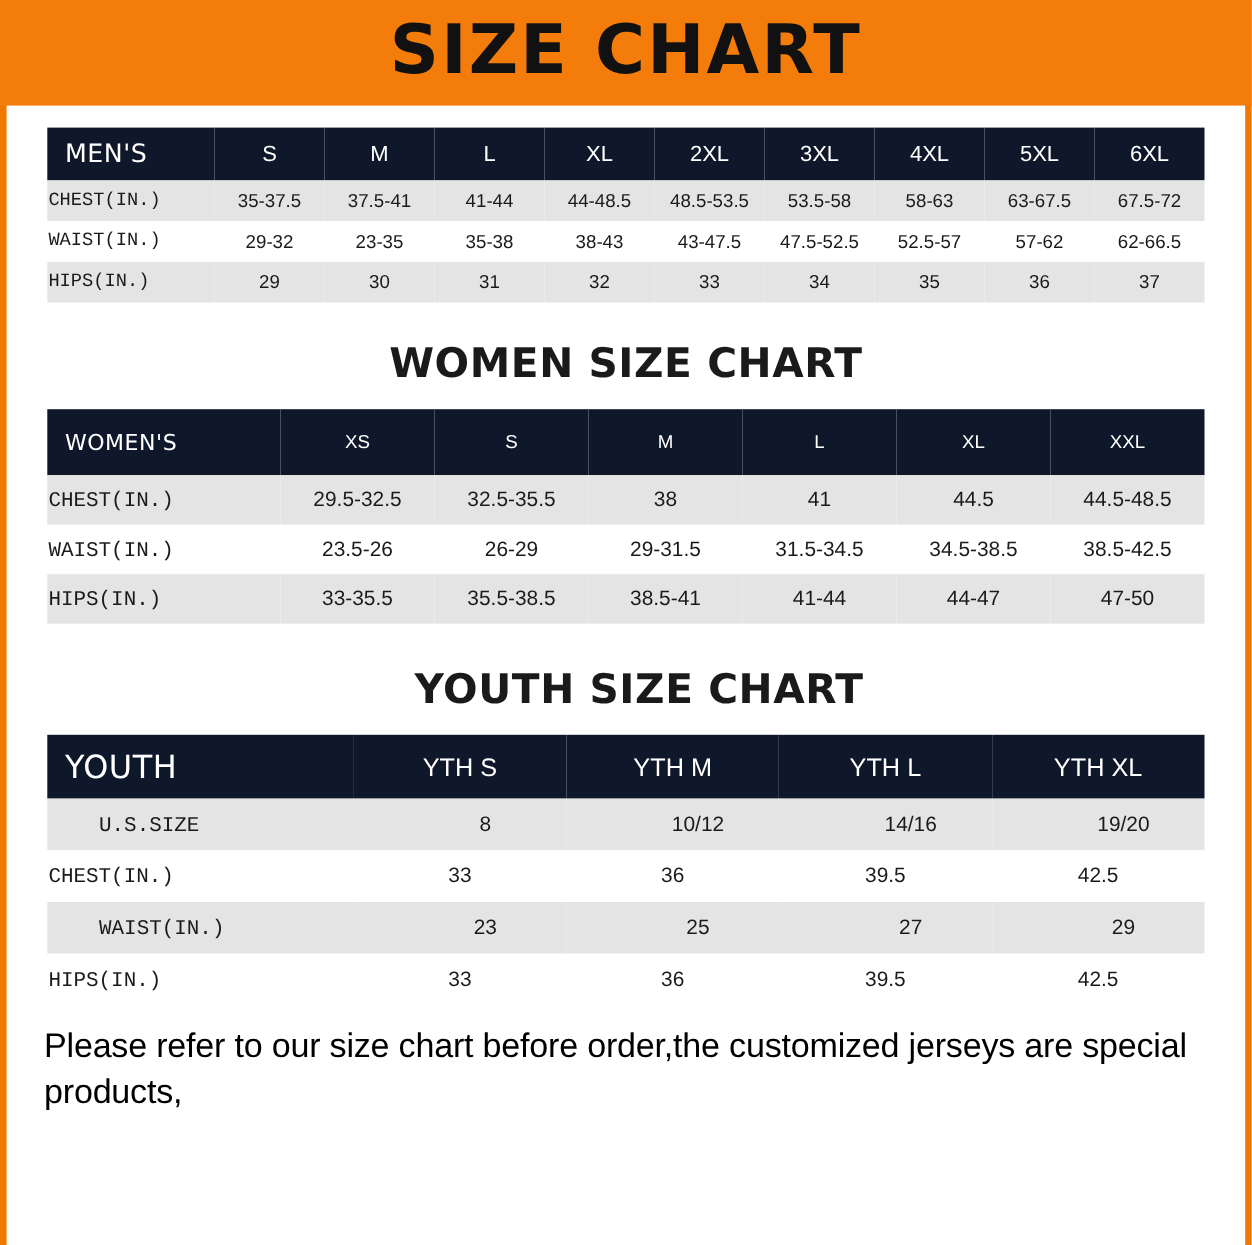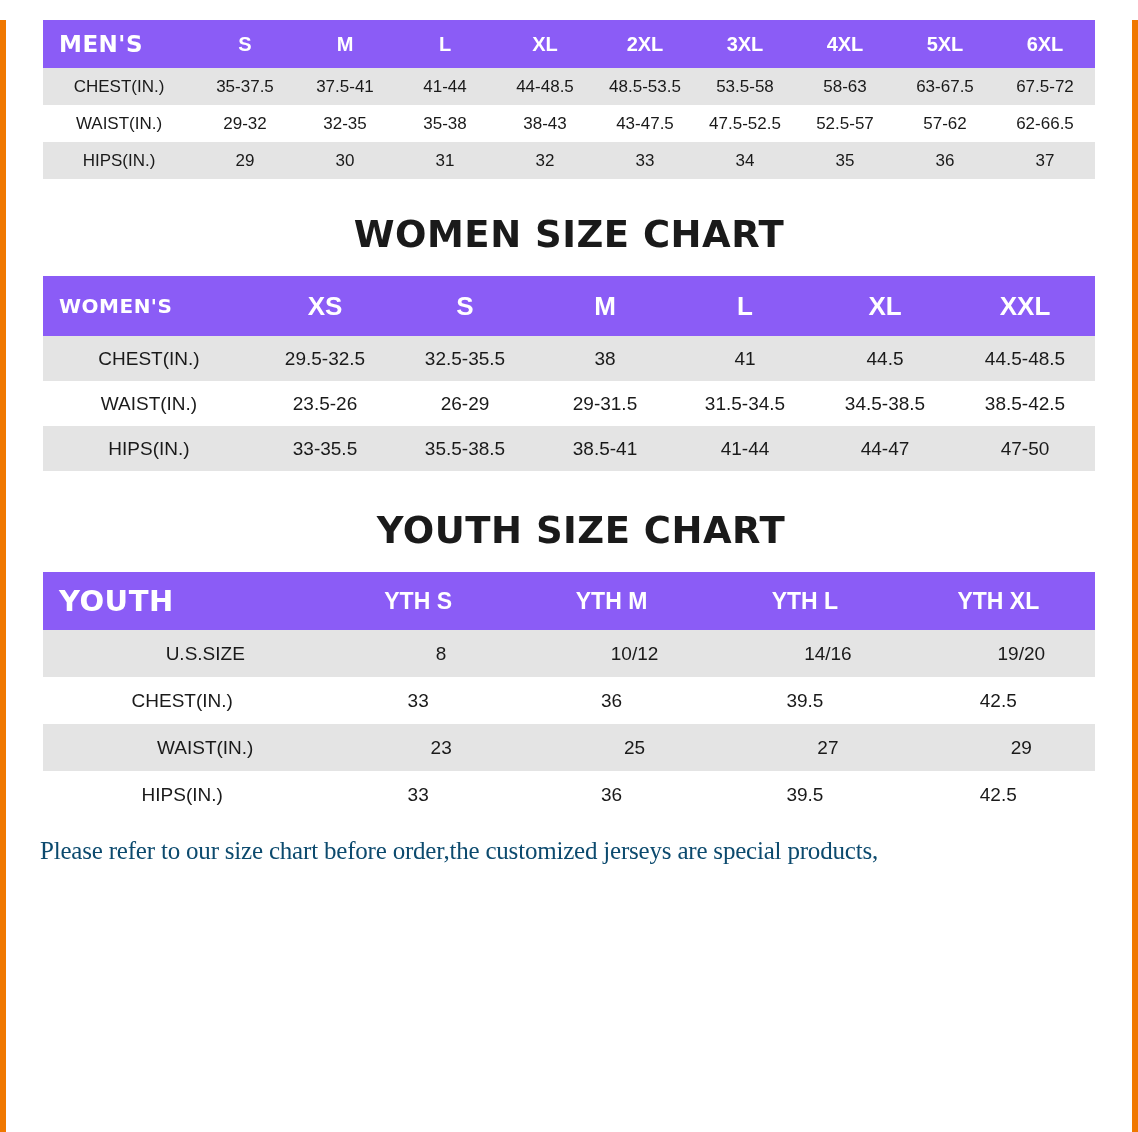--- a/index.html
+++ b/index.html
@@ -59,72 +59,76 @@
   .chart {
     width: 1052px;
     margin-top: 20px;
   }
   .chart th, .chart td {
     font-family: "Liberation Sans", sans-serif;
     text-align: center;
     white-space: nowrap;
   }
   .chart thead th {
-    background: #8b5cf6;
+    background: #0f172a;
     color: #fff;
-    font-weight: bold;
+    font-weight: normal;
   }
   .chart thead th.label-head {
     text-align: left;
     padding-left: 16px;
     font-family: "DejaVu Sans", sans-serif;
     letter-spacing: 0.5px;
   }
   .chart td.rowlabel {
-    text-align: center;
+    text-align: left;
     color: #111;
+    font-family: Liberation Mono, monospace;
   }
   
   #men-table { width: 1052px; }
   #men-table thead th { height: 46px; font-size: 20px; }
   #men-table thead th.label-head { font-size: 23px; }
   #men-table td { height: 35px; font-size: 17px; color: #1a1a1a; }
   #men-table tr.odd td { background: #e4e4e4; }
   #men-table tr.even td { background: #ffffff; }
 
   
   #women-table { width: 1052px; }
-  #women-table thead th { height: 58px; font-size: 26px; }
+  #women-table thead th { height: 58px; font-size: 17px; }
   #women-table thead th.label-head { font-size: 20px; }
   #women-table td { height: 43px; font-size: 19px; color: #1a1a1a; }
   #women-table tr.odd td { background: #e4e4e4; }
   #women-table tr.even td { background: #ffffff; }
 
   
   #youth-table { width: 1052px; }
   #youth-table thead th { height: 56px; font-size: 23px; }
   #youth-table thead th.label-head { font-size: 29px; }
   #youth-table td { height: 45px; font-size: 19px; color: #1a1a1a; }
   #youth-table tr.odd td { background: #e4e4e4; padding-left: 47px; }
   #youth-table tr.even td { background: #ffffff; }
 
   .note {
     margin: 16px 30px 0 34px;
-    color: #0c4a6e;
-    font-family: Liberation Serif, serif;
-    font-size: 25px;
+    color: #000000;
+    font-family: Liberation Sans, sans-serif;
+    font-size: 31px;
     line-height: 1.35;
     letter-spacing: -0.2px;
   }
 </style>
 </head>
 <body>
 
 <div class="page">
 
+  <div class="banner">
+    <div class="banner-title">SIZE CHART</div>
+  </div>
 
   <table class="chart" id="men-table">
     <colgroup>
       <col style="width:152px">
       <col span="9" style="width:100px">
     </colgroup>
     <thead>
       <tr>
         <th class="label-head">MEN'S</th>
         <th>S</th>
@@ -147,21 +151,21 @@
         <td>44-48.5</td>
         <td>48.5-53.5</td>
         <td>53.5-58</td>
         <td>58-63</td>
         <td>63-67.5</td>
         <td>67.5-72</td>
       </tr>
       <tr class="even">
         <td class="rowlabel">WAIST(IN.)</td>
         <td>29-32</td>
-        <td>32-35</td>
+        <td>23-35</td>
         <td>35-38</td>
         <td>38-43</td>
         <td>43-47.5</td>
         <td>47.5-52.5</td>
         <td>52.5-57</td>
         <td>57-62</td>
         <td>62-66.5</td>
       </tr>
       <tr class="odd">
         <td class="rowlabel">HIPS(IN.)</td>

